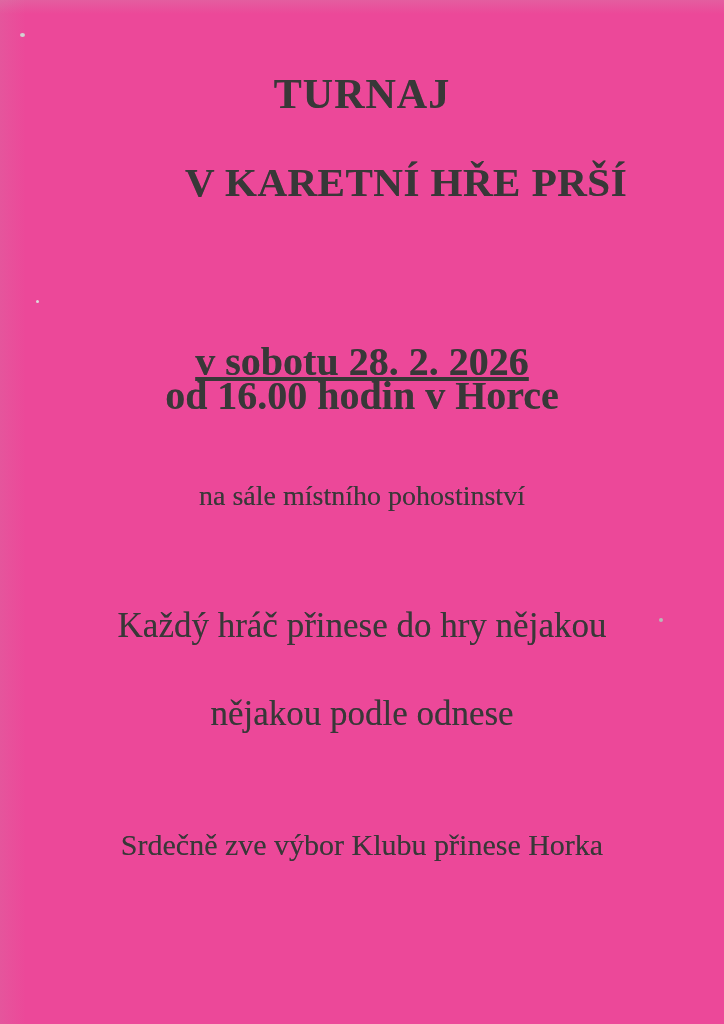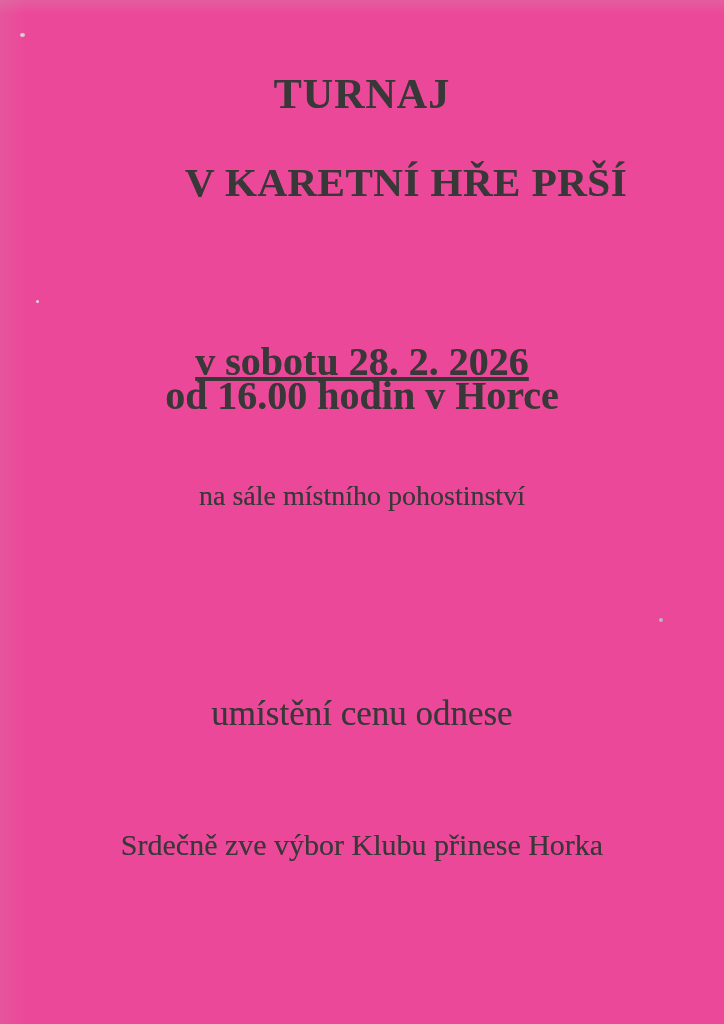--- a/index.html
+++ b/index.html
@@ -65,18 +65,19 @@
 </style>
 </head>
 <body>
 
 <div class="page">
   <div class="line title">TURNAJ</div>
   <div class="line subtitle">V KARETNÍ HŘE PRŠÍ</div>
   <div class="line date1">v sobotu 28. 2. 2026</div>
   <div class="line date2">od 16.00 hodin v Horce</div>
   <div class="line venue">na sále místního pohostinství</div>
-  <div class="line body3">umístění cenu odnese</div>
+  <div class="line body1">Každý hráč přinese do hry nějakou</div>
+  <div class="line body3">nějakou podle odnese</div>
   <div class="line footer">Srdečně zve výbor Klubu přinese Horka</div>
   <div class="speck s1"></div>
   <div class="speck s2"></div>
   <div class="speck s3"></div>
 </div>
 
 </body></html>

